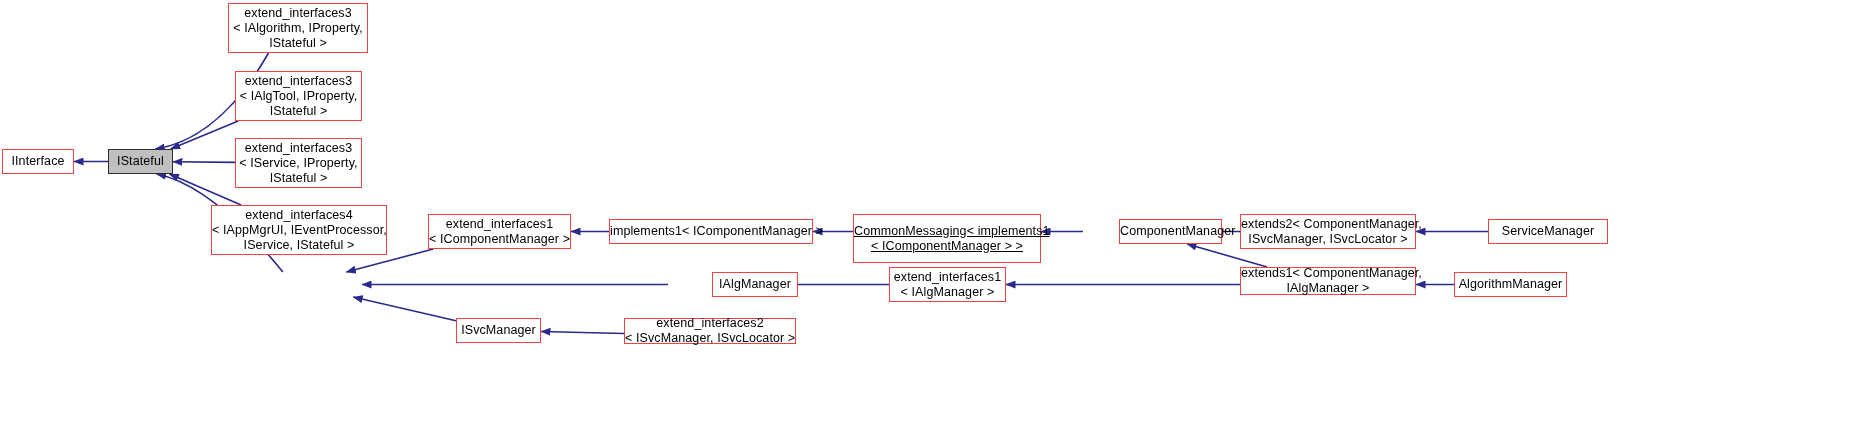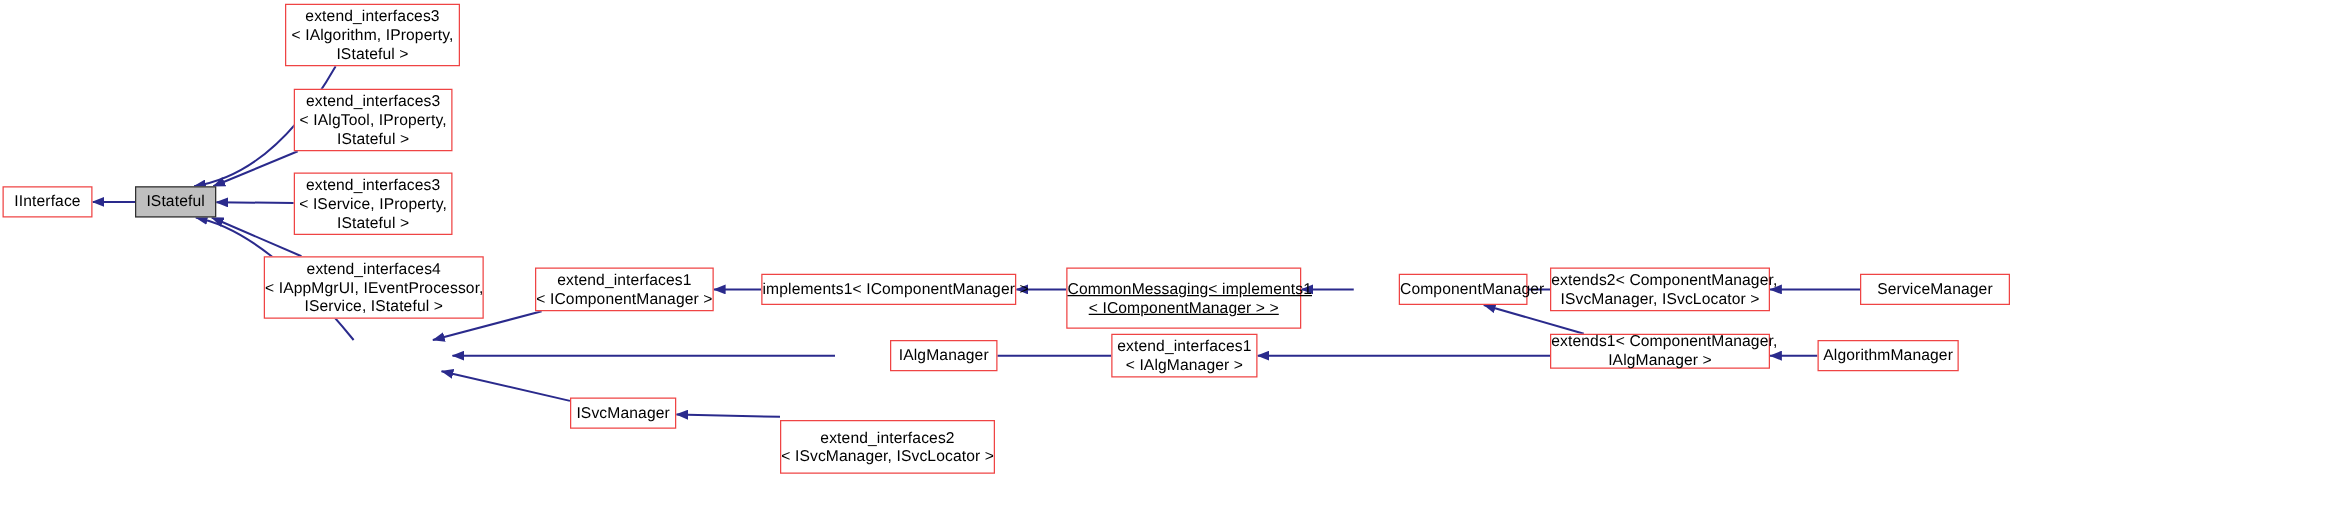--- a/index.html
+++ b/index.html
@@ -97,21 +97,21 @@
     <div class="node" style="left: 235px; top: 138px; width: 127px; height: 50px;"><span class="lbl">extend_interfaces3
 &lt; IService, IProperty,
 IStateful &gt;</span></div>
     <div class="node" style="left: 211px; top: 205px; width: 176px; height: 50px;"><span class="lbl">extend_interfaces4
 &lt; IAppMgrUI, IEventProcessor,
 IService, IStateful &gt;</span></div>
     <div class="node" style="left: 456px; top: 318px; width: 85px; height: 25px;"><span class="lbl">ISvcManager</span></div>
     <div class="node" style="left: 428px; top: 214px; width: 143px; height: 35px;"><span class="lbl">extend_interfaces1
 &lt; IComponentManager &gt;</span></div>
     <div class="node" style="left: 668px; top: 272px; width: 86px; height: 25px; margin-left: 44px;"><span class="lbl">IAlgManager</span></div>
-    <div class="node" style="left: 624px; top: 336px; width: 172px; height: 43px;"><span class="lbl">extend_interfaces2
+    <div class="node" style="left: 624px; top: 318px; width: 172px; height: 26px;"><span class="lbl">extend_interfaces2
 &lt; ISvcManager, ISvcLocator &gt;</span></div>
     <div class="node" style="left: 609px; top: 219px; width: 204px; height: 25px;"><span class="lbl">implements1&lt; IComponentManager &gt;</span></div>
     <div class="node" style="left: 889px; top: 267px; width: 117px; height: 35px;"><span class="lbl">extend_interfaces1
 &lt; IAlgManager &gt;</span></div>
     <div class="node" style="left: 853px; top: 214px; width: 188px; height: 49px; text-decoration: underline;"><span class="lbl">CommonMessaging&lt; implements1
 &lt; IComponentManager &gt; &gt;</span></div>
     <div class="node" style="left: 1083px; top: 219px; width: 103px; height: 25px; margin-left: 36px;"><span class="lbl">ComponentManager</span></div>
     <div class="node" style="left: 1240px; top: 214px; width: 176px; height: 35px;"><span class="lbl">extends2&lt; ComponentManager,
 ISvcManager, ISvcLocator &gt;</span></div>
     <div class="node" style="left: 1240px; top: 267px; width: 176px; height: 28px;"><span class="lbl">extends1&lt; ComponentManager,

